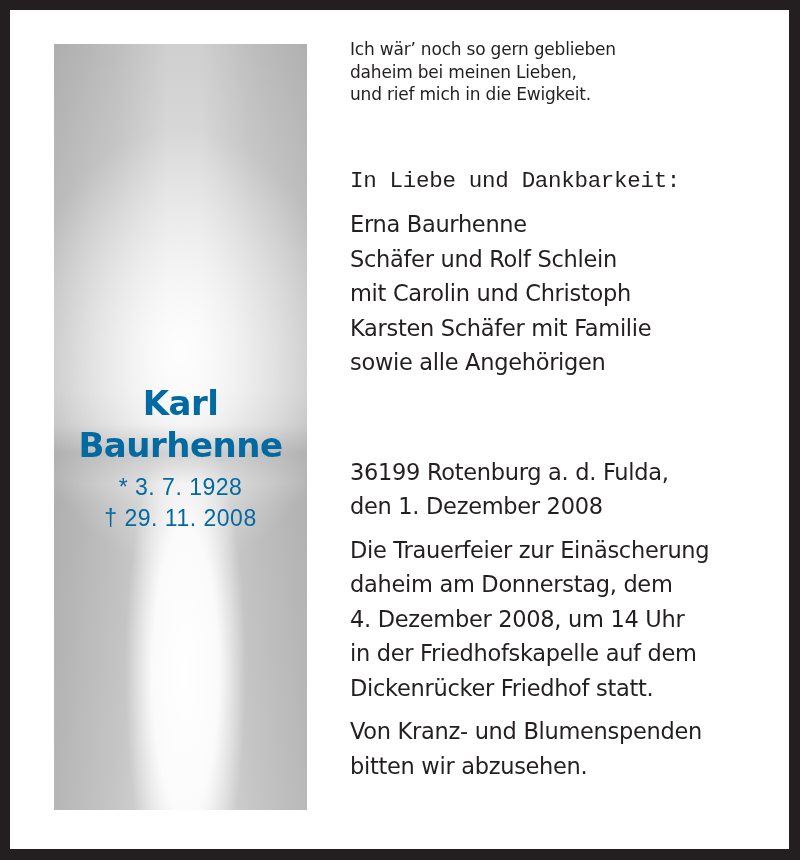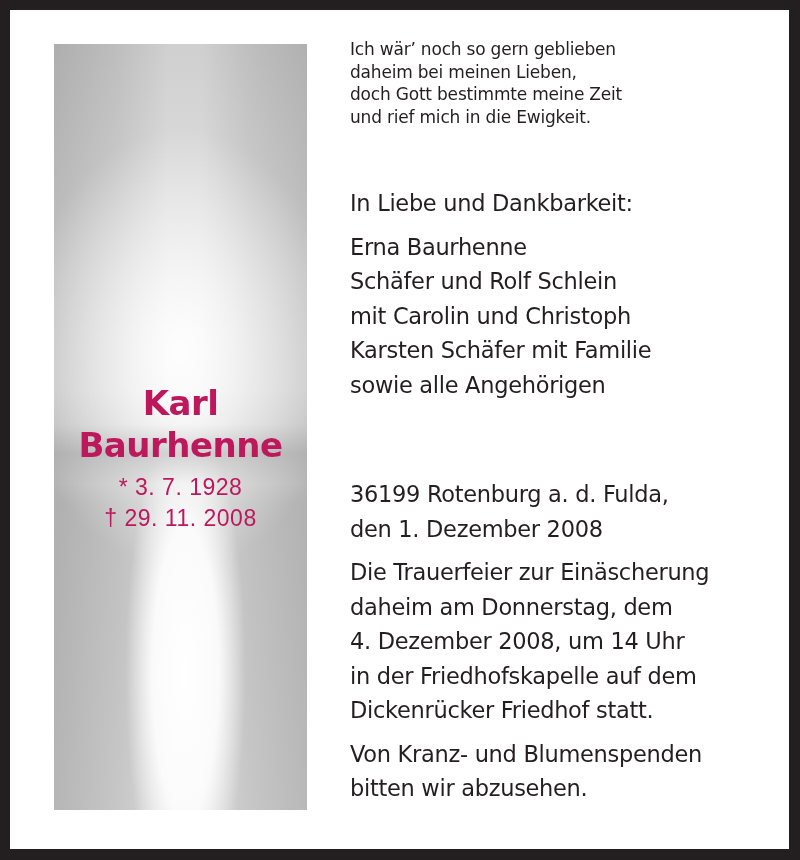--- a/index.html
+++ b/index.html
@@ -31,21 +31,21 @@
       content: "";
       position: absolute;
       left: 0; right: 0; top: 380px; height: 60px;
       background: linear-gradient(180deg, rgba(160,160,160,0) 0%, rgba(150,150,150,0.35) 50%, rgba(160,160,160,0) 100%);
     }
     .name-block {
       position: absolute;
       left: 44px; top: 372px;
       width: 253px;
       text-align: center;
-      color: #be185d;
+      color: #0369a1;
       z-index: 2;
     }
     .name-line {
       font-family: "DejaVu Sans", sans-serif;
       font-weight: bold;
       font-size: 34px;
       line-height: 42px;
       letter-spacing: -0.5px;
     }
     .dates {
@@ -65,21 +65,21 @@
       font-size: 17px;
       line-height: 22.5px;
       letter-spacing: -0.2px;
     }
     .block {
       font-size: 22.5px;
       line-height: 34.5px;
       letter-spacing: -0.3px;
     }
     .line { display: block; white-space: nowrap; }
-    .thanks { margin-top: 58px; }
+    .thanks { margin-top: 58px; font-family: Liberation Mono, monospace; }
     .family { margin-top: 9px; }
     .place { margin-top: 75px; }
     .ceremony { margin-top: 9px; }
     .flowers { margin-top: 9px; }
   </style>
 </head>
 <body>
 
 <div class="page">
 
@@ -92,21 +92,20 @@
       <span class="line">* 3. 7. 1928</span>
       <span class="line">† 29. 11. 2008</span>
     </div>
   </div>
 
   <div class="right">
 
     <div class="poem">
       <span class="line">Ich wär’ noch so gern geblieben</span>
       <span class="line">daheim bei meinen Lieben,</span>
-      <span class="line">doch Gott bestimmte meine Zeit</span>
       <span class="line">und rief mich in die Ewigkeit.</span>
     </div>
 
     <div class="block thanks">
       <span class="line">In Liebe und Dankbarkeit:</span>
     </div>
 
     <div class="block family">
       <span class="line">Erna Baurhenne</span>
       <span class="line">Schäfer und Rolf Schlein</span>

